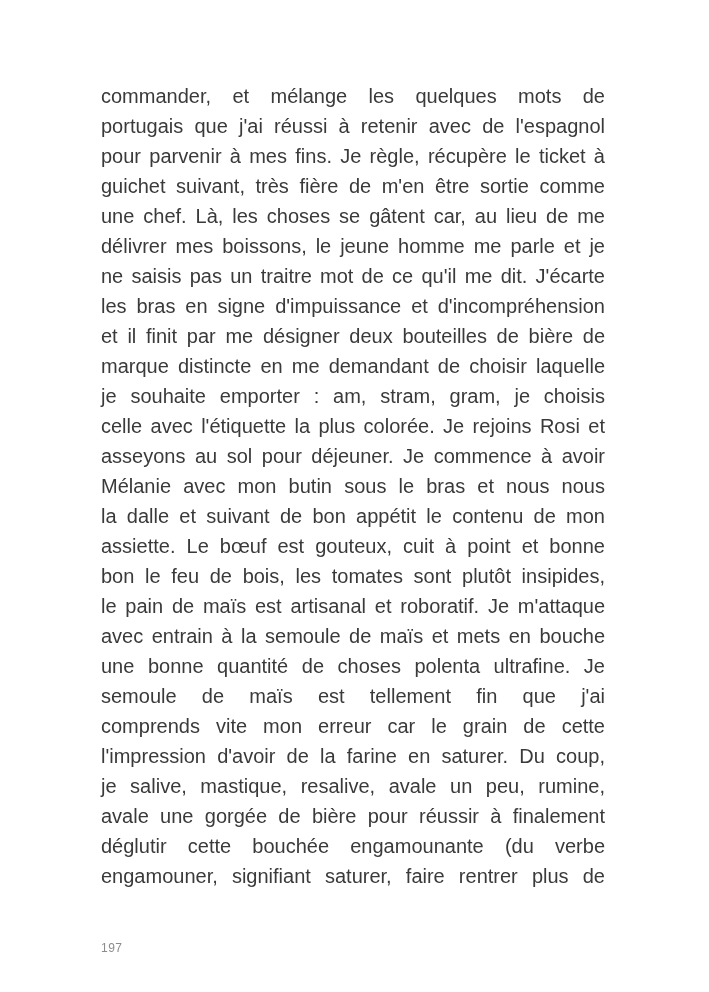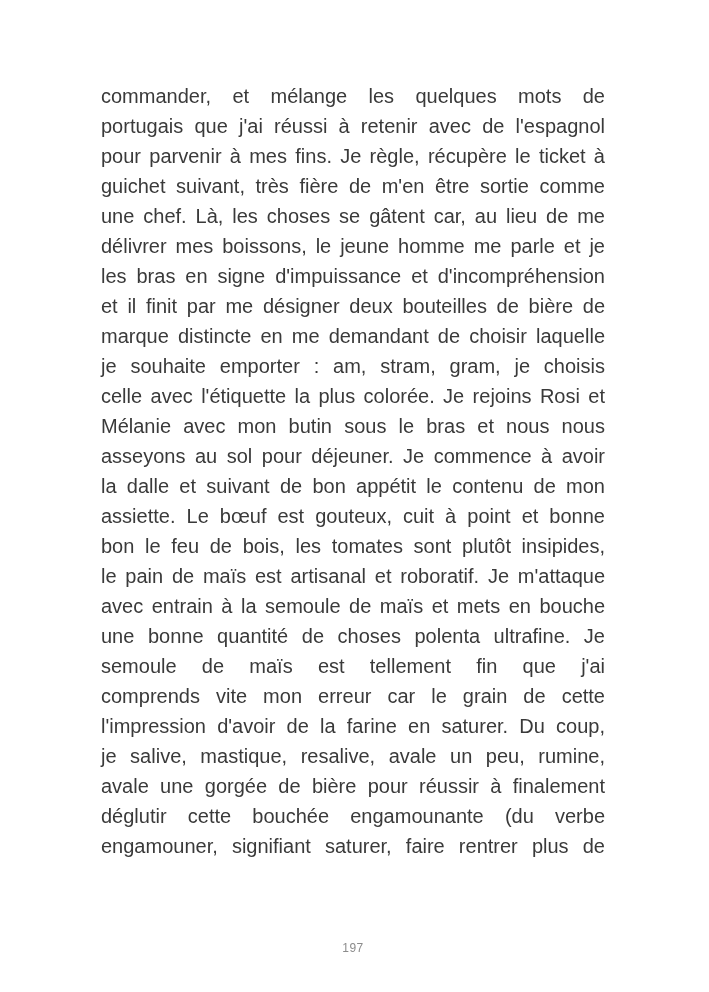--- a/index.html
+++ b/index.html
@@ -29,44 +29,45 @@
     text-align: justify;
     text-align-last: justify;
     -moz-text-align-last: justify;
     white-space: normal;
   }
   .pagenum {
     position: absolute;
     top: 941px;
     left: 101px;
     width: 504px;
-    text-align: center;
+    text-align: left;
     font-size: 12px;
     letter-spacing: 0.5px;
     color: #8c8c8c;
   }
 </style>
 </head>
 <body>
 
 <div class="page">
   <div class="textblock">
       <div class="line">commander, et mélange les quelques mots de</div>
       <div class="line">portugais que j'ai réussi à retenir avec de l'espagnol</div>
       <div class="line">pour parvenir à mes fins. Je règle, récupère le ticket à</div>
       <div class="line">guichet suivant, très fière de m'en être sortie comme</div>
       <div class="line">une chef. Là, les choses se gâtent car, au lieu de me</div>
       <div class="line">délivrer mes boissons, le jeune homme me parle et je</div>
+      <div class="line">ne saisis pas un traitre mot de ce qu'il me dit. J'écarte</div>
       <div class="line">les bras en signe d'impuissance et d'incompréhension</div>
       <div class="line">et il finit par me désigner deux bouteilles de bière de</div>
       <div class="line">marque distincte en me demandant de choisir laquelle</div>
       <div class="line">je souhaite emporter : am, stram, gram, je choisis</div>
       <div class="line">celle avec l'étiquette la plus colorée. Je rejoins Rosi et</div>
+      <div class="line">asseyons au sol pour déjeuner. Je commence à avoir</div>
       <div class="line">Mélanie avec mon butin sous le bras et nous nous</div>
-      <div class="line">asseyons au sol pour déjeuner. Je commence à avoir</div>
       <div class="line">la dalle et suivant de bon appétit le contenu de mon</div>
       <div class="line">assiette. Le bœuf est gouteux, cuit à point et bonne</div>
       <div class="line">bon le feu de bois, les tomates sont plutôt insipides,</div>
       <div class="line">le pain de maïs est artisanal et roboratif. Je m'attaque</div>
       <div class="line">avec entrain à la semoule de maïs et mets en bouche</div>
       <div class="line">une bonne quantité de choses polenta ultrafine. Je</div>
       <div class="line">semoule de maïs est tellement fin que j'ai</div>
       <div class="line">comprends vite mon erreur car le grain de cette</div>
       <div class="line">l'impression d'avoir de la farine en saturer. Du coup,</div>
       <div class="line">je salive, mastique, resalive, avale un peu, rumine,</div>

